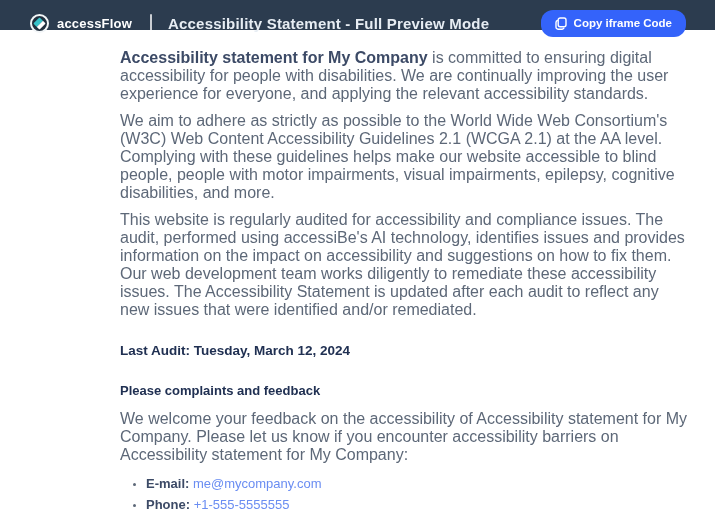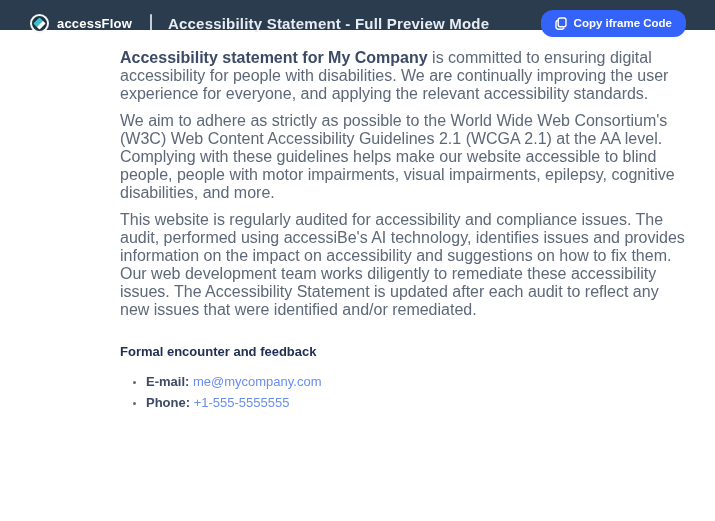--- a/index.html
+++ b/index.html
@@ -138,23 +138,28 @@
 </header>
 
 <main class="content">
 
   <p><strong>Accessibility statement for My Company</strong><span> is committed to ensuring digital accessibility for people with disabilities. We are continually improving the user experience for everyone, and applying the relevant accessibility standards.</span></p>
 
   <p>We aim to adhere as strictly as possible to the World Wide Web Consortium's (W3C) Web Content Accessibility Guidelines 2.1 (WCGA 2.1) at the AA level. Complying with these guidelines helps make our website accessible to blind people, people with motor impairments, visual impairments, epilepsy, cognitive disabilities, and more.</p>
 
   <p>This website is regularly audited for accessibility and compliance issues. The audit, performed using accessiBe's AI technology, identifies issues and provides information on the impact on accessibility and suggestions on how to fix them. Our web development team works diligently to remediate these accessibility issues. The Accessibility Statement is updated after each audit to reflect any new issues that were identified and/or remediated.</p>
 
+  <div class="last-audit">
+    <span>Last Audit:</span>
+    <span>Tuesday, March 12, 2024</span>
+  </div>
 
-  <h2 class="sub-heading">Formal encounter and feedback</h2>
+  <h2 class="sub-heading">Please complaints and feedback</h2>
 
+  <p>We welcome your feedback on the accessibility of Accessibility statement for My Company. Please let us know if you encounter accessibility barriers on Accessibility statement for My Company:</p>
 
   <ul class="contact-list">
     <li>
       <strong>E-mail:</strong>
       <a class="contact-link" href="#">me@mycompany.com</a>
     </li>
     <li>
       <strong>Phone:</strong>
       <a class="contact-link" href="#">+1-555-5555555</a>
     </li>

